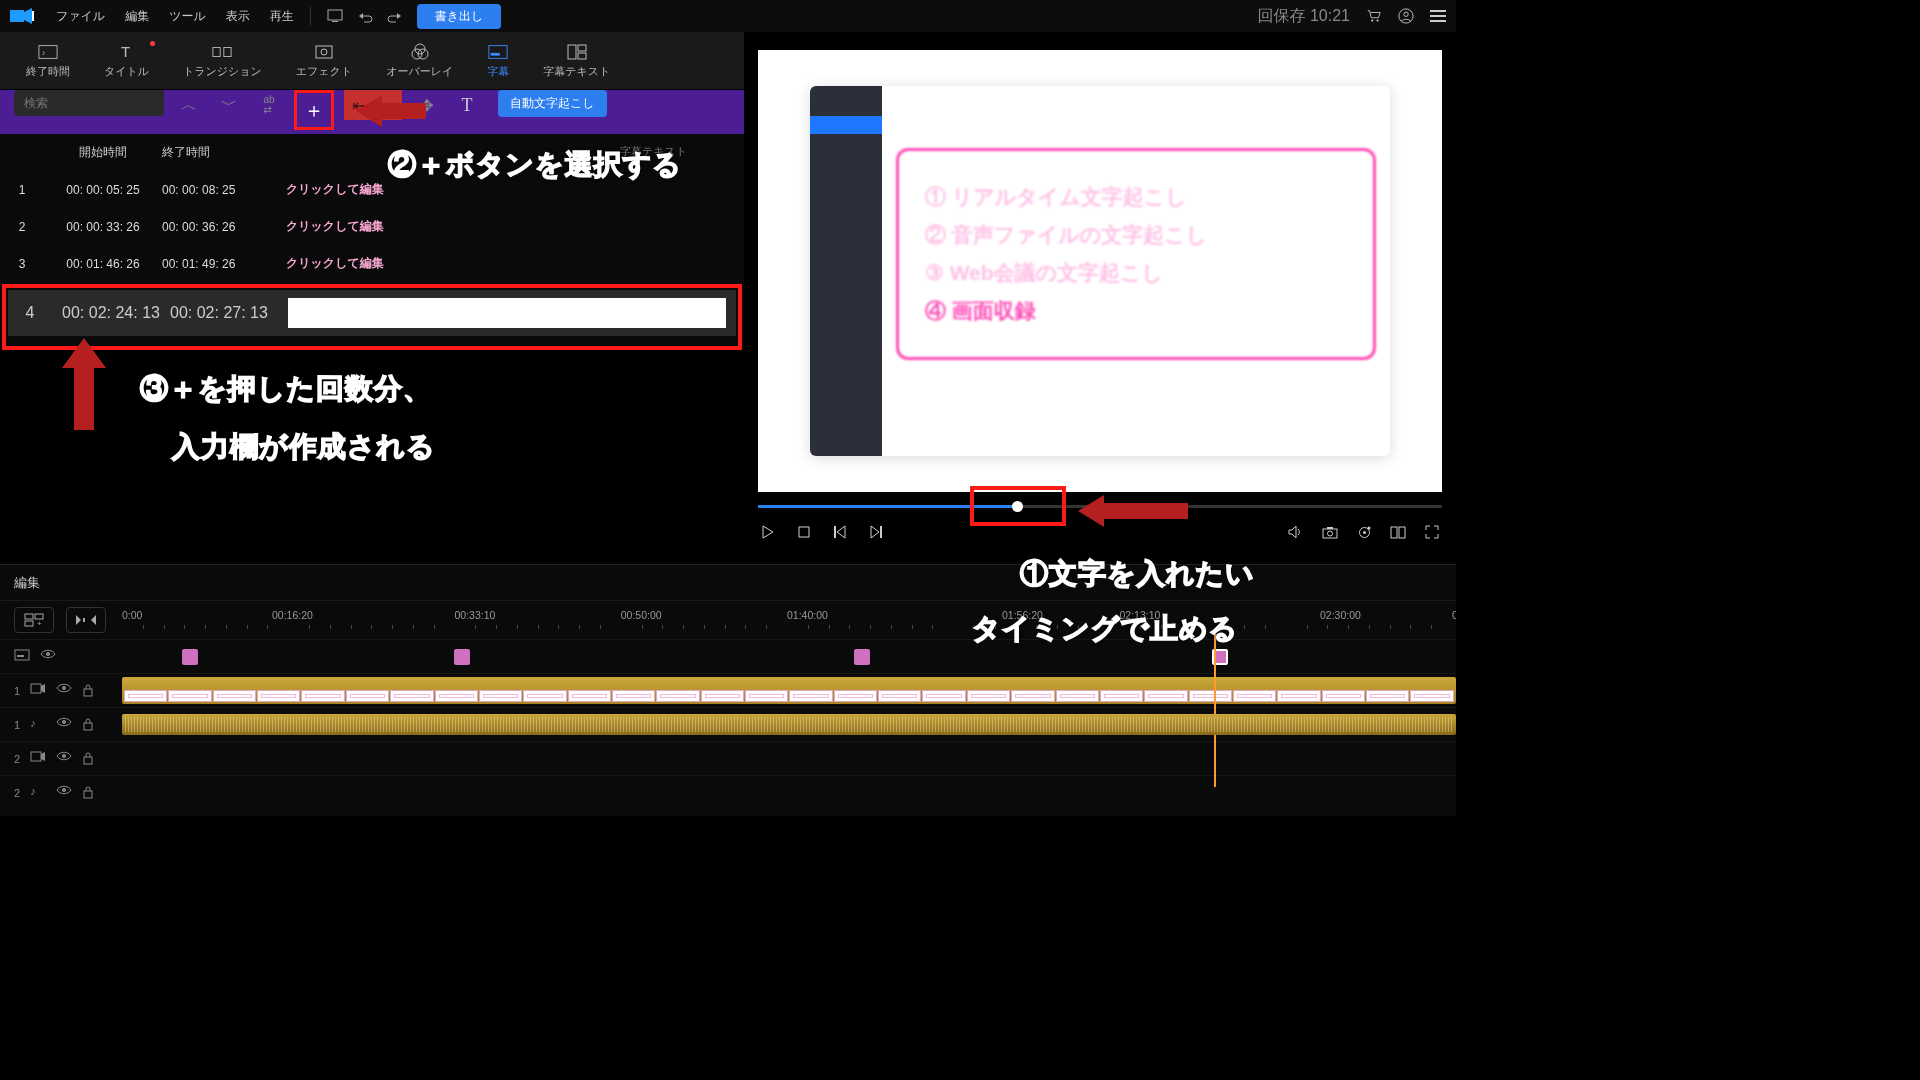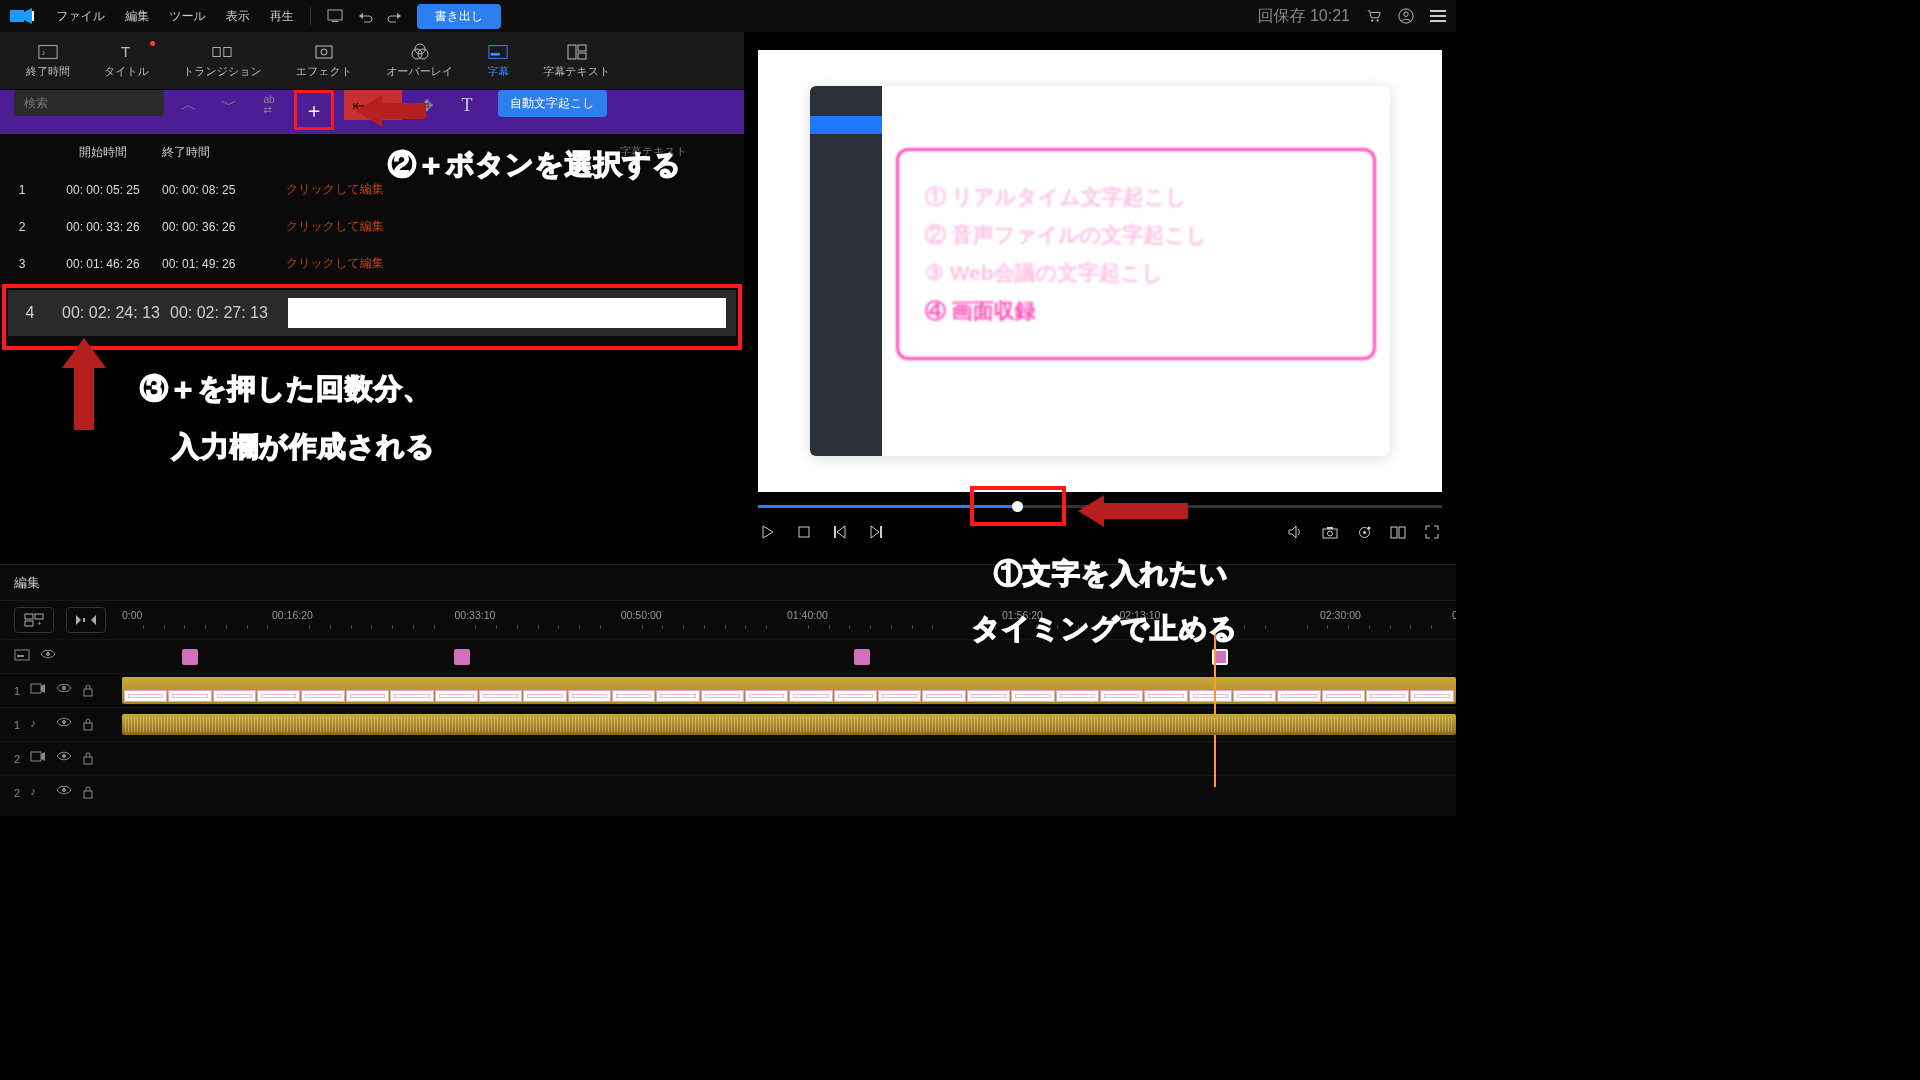--- a/index.html
+++ b/index.html
@@ -33,21 +33,21 @@
 .auto-btn { background: #2d7ff0; color: #fff; padding: 5px 12px; border-radius: 4px; font-size: 12px; margin-left: 6px; cursor:pointer; }
 
 
 .list-area { background: #0a0a0a; }
 .list-header { display: flex; padding: 10px 0; font-size: 12px; color: #ccc; }
 .col-idx { width: 44px; text-align: center; }
 .col-start { width: 118px; text-align: center; }
 .col-end { width: 118px; text-align: left; }
 .col-text { flex: 1; padding-left: 6px; color:#666; }
 .list-row { display: flex; align-items: center; padding: 10px 0; font-size: 12px; color: #ddd; }
-.list-row .col-text { color: #c2410c; }
+.list-row .col-text { color: #f9a8d4; font-weight: bold; }
 .row-4-wrap { border: 4px solid #ff1a1a; padding: 2px 2px 10px 2px; margin: 2px 2px; }
 .row-4 { display: flex; align-items: center; padding: 8px 0; background:#2a2a2a; }
 .input-white { background: #fff; height: 30px; flex: 1; margin-right: 10px; border:1px solid #fff; }
 
 
 .preview-panel { position: absolute; top: 32px; right: 0; width: 712px; height: 530px; background: #000; display:flex; flex-direction:column; }
 .preview-canvas { flex:1; background:#fff; margin: 18px 14px 4px 14px; position:relative; display:flex; align-items:center; justify-content:center; }
 .mock-window { width: 580px; height: 370px; background:#fff; border-radius:6px; box-shadow:0 2px 14px rgba(0,0,0,.15); display:flex; }
 .mock-side { width: 72px; background: #2a2f3a; border-top-left-radius:6px; border-bottom-left-radius:6px; position:relative; }
 .mock-side-hl { position:absolute; top:30px; left:0; right:0; height:18px; background:#1e78ff; }
@@ -613,14 +613,14 @@
     </svg>
 </div>
 <div class="anno" style="left:140px;top:370px">③＋を押した回数分、</div>
 <div class="anno" style="left:172px;top:428px">入力欄が作成される</div>
 
 <div class="arrow-red" style="left:1078px;top:494px">
   <svg width="110" height="34">
       <polygon points="0,17 26,1 26,9 110,9 110,25 26,25 26,33"></polygon>
     </svg>
 </div>
-<div class="anno" style="left:994px;top:555px">①文字を入れたい</div>
+<div class="anno" style="left:1020px;top:555px">①文字を入れたい</div>
 <div class="anno" style="left:972px;top:610px">タイミングで止める</div>
 
 </body></html>

